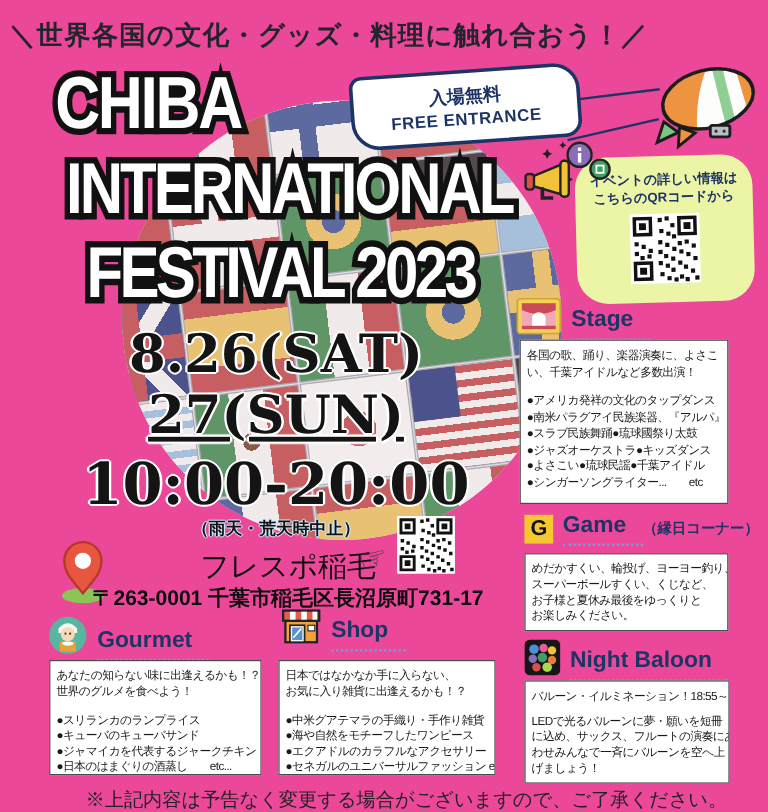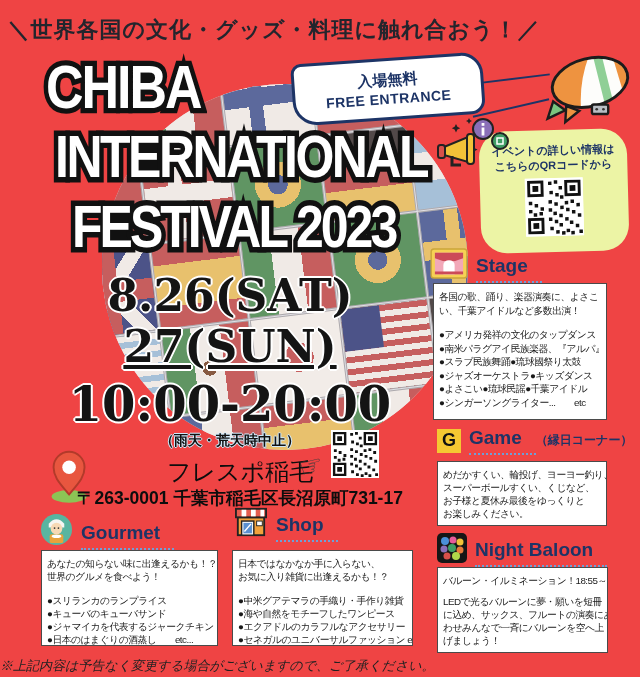--- a/index.html
+++ b/index.html
@@ -1,16 +1,16 @@
 <!DOCTYPE html>
 <html><head>
 <meta charset="utf-8">
 <style>
   html,body{margin:0;padding:0;background:#a6d8f4;}
-  #poster{position:relative;width:640px;height:677px;background:#ef4444;overflow:hidden;
+  #poster{position:relative;width:640px;height:677px;background:#ec4899;overflow:hidden;
           font-family:"Liberation Sans",sans-serif;}
 
   
   .slogan{position:absolute;left:0;top:15px;width:548px;text-align:center;
           font-size:22px;font-weight:bold;color:#23252d;letter-spacing:1px;z-index:4;}
 
   
   .globe{position:absolute;left:102px;top:84px;width:366px;height:366px;border-radius:50%;
          overflow:hidden;z-index:1;filter:saturate(.8);opacity:.95;}
   .globe-grid{position:absolute;left:-10%;top:-8%;width:122%;height:118%;
@@ -114,22 +114,22 @@
   #stage-box{left:433px;top:283px;width:174px;height:137px;line-height:13.5px;}
   #game-head{left:437px;top:428px;}
   #game-box{left:437px;top:461px;width:170px;height:65px;}
   #gourmet-head{left:40px;top:513px;}
   #gourmet-box{left:41px;top:550px;width:177px;height:96px;}
   #shop-head{left:234px;top:506px;}
   #shop-box{left:232px;top:550px;width:181px;height:96px;}
   #night-head{left:437px;top:533px;}
   #night-box{left:437px;top:567px;width:171px;height:86px;}
 
-  .disclaimer{position:absolute;left:0;top:657px;width:606px;text-align:left;font-size:13px;
-              color:#222;z-index:6;font-style:italic;}
+  .disclaimer{position:absolute;left:0;top:657px;width:606px;text-align:right;font-size:16px;
+              color:#222;z-index:6;}
 </style>
 </head>
 <body>
 
 <div id="poster">
 
   <div class="slogan">＼世界各国の文化・グッズ・料理に触れ合おう！／</div>
 
   <div class="globe">
     <div class="globe-grid">

